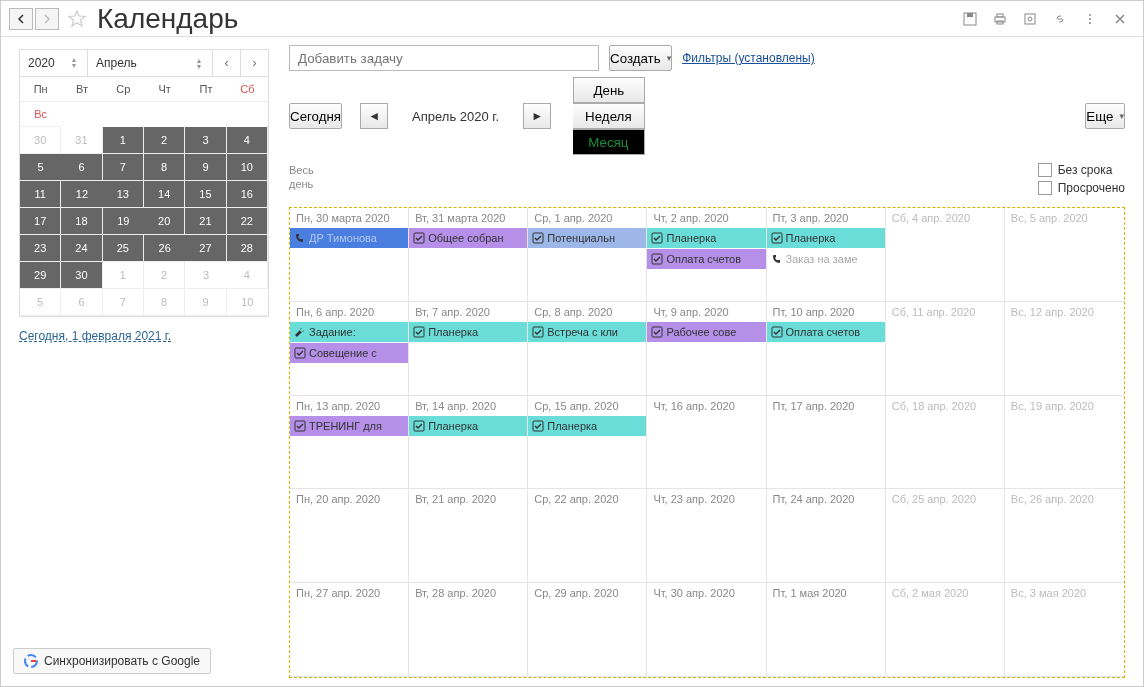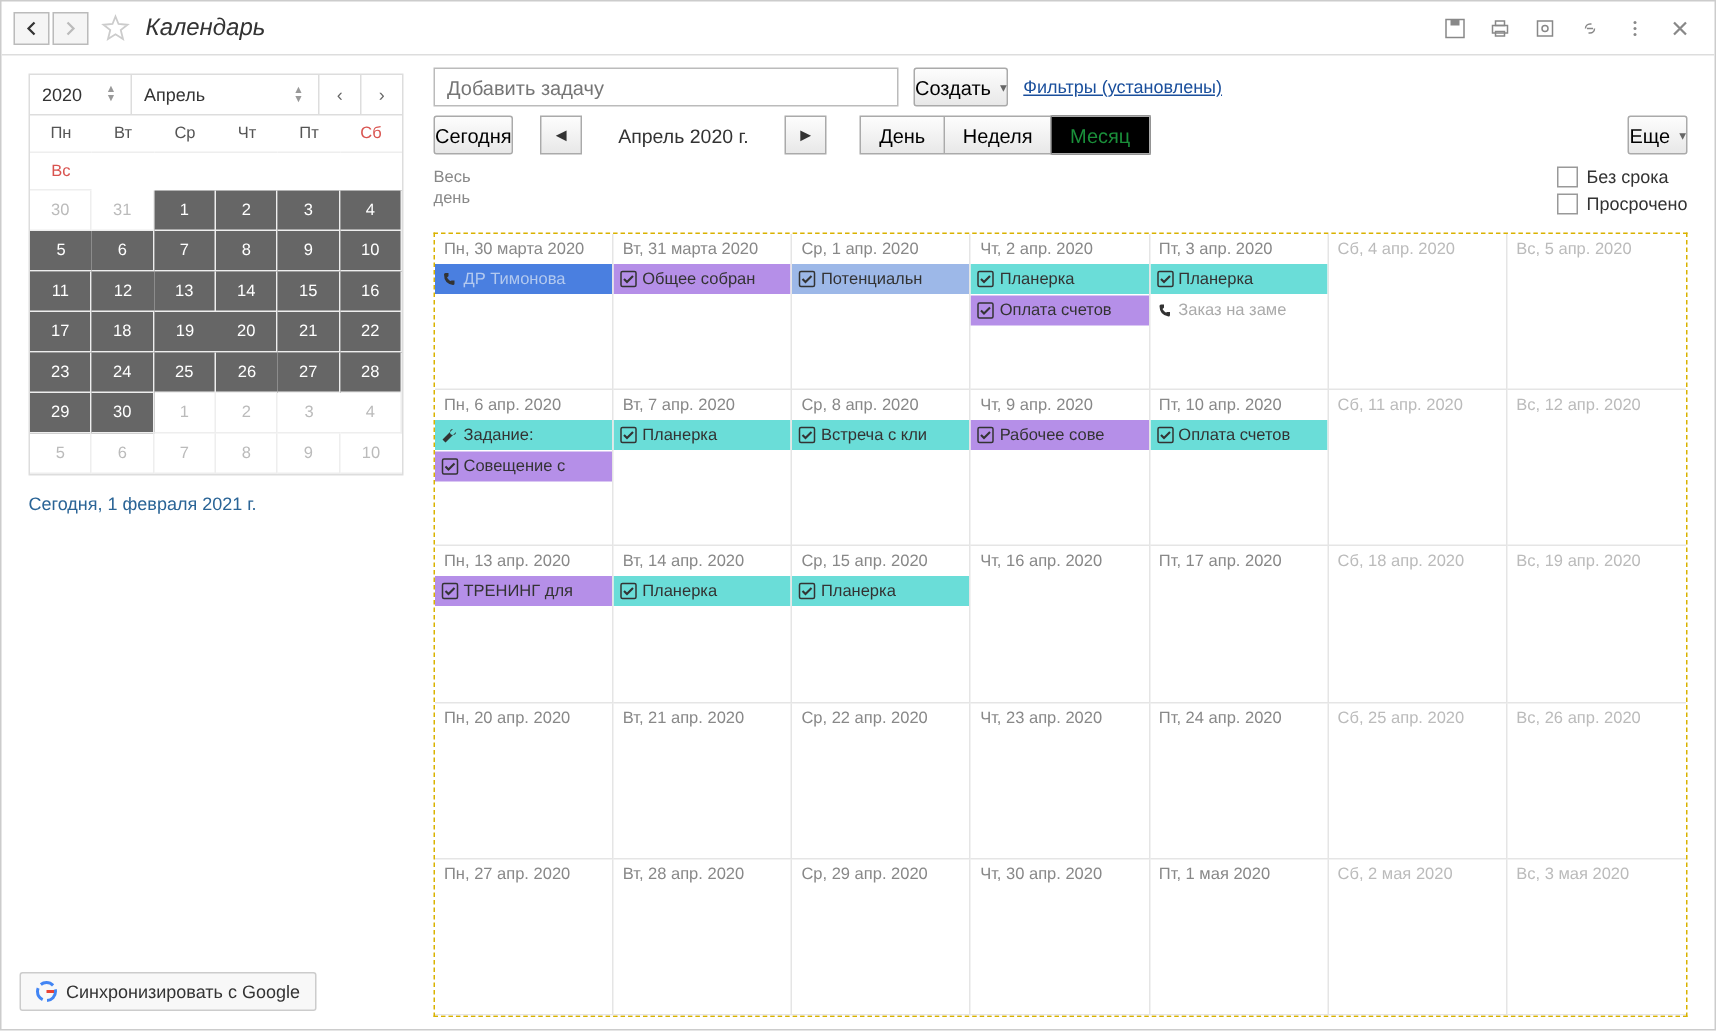--- a/index.html
+++ b/index.html
@@ -1,21 +1,21 @@
 <!DOCTYPE html>
 <html><head>
 <meta charset="utf-8">
 <style>
 * { box-sizing: border-box; margin: 0; padding: 0; }
 body { font-family: Arial, sans-serif; font-size: 12px; background: #fff; color: #333; width: 1144px; height: 687px; overflow: hidden; border: 1px solid #ccc; }
 
 .header { display: flex; align-items: center; height: 36px; padding: 0 8px; border-bottom: 1px solid #ddd; }
 .nav-btn { width: 24px; height: 22px; border: 1px solid #bbb; background: #f5f5f5; display: inline-flex; align-items: center; justify-content: center; cursor: pointer; margin-right: 2px; }
 .star-icon { width: 20px; height: 20px; margin: 0 6px; color: #ccc; }
-.page-title { font-size: 16px; margin-left: 4px; font-style: italic; }
+.page-title { font-size: 28px; margin-left: 4px; }
 .header-spacer { flex: 1; }
 .header-icon { width: 18px; height: 18px; margin: 0 6px; color: #888; cursor: pointer; display: inline-flex; align-items: center; justify-content: center; }
 
 .main { display: flex; height: calc(100% - 36px); }
 .sidebar { width: 280px; padding: 12px 12px 28px 18px; position: relative; }
 .content { flex: 1; padding: 8px 18px 8px 8px; display: flex; flex-direction: column; }
 
 .mini-cal { border: 1px solid #ddd; width: 250px; }
 .mini-cal-header { display: flex; border-bottom: 1px solid #ddd; }
 .mini-year { width: 68px; padding: 6px 8px; border-right: 1px solid #ddd; display: flex; align-items: center; }
@@ -29,34 +29,34 @@
 
 .mini-grid { display: grid; grid-template-columns: repeat(6, 1fr); }
 .mini-dow { text-align: center; padding: 6px 0; font-size: 11px; color: #555; border-bottom: 1px solid #eee; }
 .mini-dow.sat { color: #d9534f; }
 .mini-dow.sun { color: #d9534f; }
 .mini-day { text-align: center; padding: 7px 0; font-size: 11px; border-right: 1px solid #eee; border-bottom: 1px solid #eee; }
 .mini-day:nth-child(7n) { border-right: none; }
 .mini-day.other { color: #bbb; }
 .mini-day.dark { background: #666; color: #fff; }
 
-.today-link { display: block; margin-top: 12px; color: #2a6496; text-decoration-style: dashed; cursor: pointer; font-size: 12px; }
+.today-link { display: block; margin-top: 12px; color: #2a6496; text-decoration: underline; text-decoration-style: dashed; cursor: pointer; font-size: 12px; }
 
 .google-sync { position: absolute; bottom: 12px; left: 12px; border: 1px solid #ccc; background: #f8f8f8; padding: 5px 10px; cursor: pointer; display: flex; align-items: center; gap: 6px; border-radius: 2px; }
 
 .toolbar { display: flex; align-items: center; gap: 10px; margin-bottom: 6px; }
 .task-input { width: 310px; height: 26px; padding: 0 8px; border: 1px solid #bbb; color: #999; }
 .btn { height: 26px; padding: 0 0; border: 1px solid #aaa; background: linear-gradient(#fdfdfd,#e8e8e8); cursor: pointer; display: inline-flex; align-items: center; gap: 4px; border-radius: 2px; }
 .btn.dropdown::after { content: '▾'; font-size: 9px; color: #666; margin-left: 2px; }
 .filters-link { color: #1a4f9c; text-decoration: underline; cursor: pointer; }
 
 .toolbar2 { display: flex; align-items: center; gap: 4px; margin-bottom: 4px; }
 .nav-arrow { width: 28px; height: 26px; border: 1px solid #aaa; background: linear-gradient(#fdfdfd,#e8e8e8); cursor: pointer; display: flex; align-items: center; justify-content: center; }
 .period-label { flex: 0 0 auto; margin: 0 20px; font-size: 13px; }
-.view-group { display: flex; margin-left: 4px; }
+.view-group { display: flex; margin-left: 4px; flex-direction: column; }
 .view-btn { height: 26px; padding: 0 12px; border: 1px solid #aaa; background: linear-gradient(#fdfdfd,#e8e8e8); cursor: pointer; }
 .view-btn + .view-btn { border-left: none; }
 .view-btn.active { background: #000000; color: #1a8f3a; }
 .spacer { flex: 1; }
 
 .allday-row { display: flex; align-items: flex-start; margin-top: 4px; }
 .allday-label { width: 40px; color: #888; font-size: 11px; line-height: 14px; }
 .filter-checks { margin-left: auto; text-align: left; }
 .check-row { display: flex; align-items: center; gap: 6px; margin-bottom: 4px; font-size: 12px; }
 .checkbox { width: 14px; height: 14px; border: 1px solid #999; display: inline-block; }

